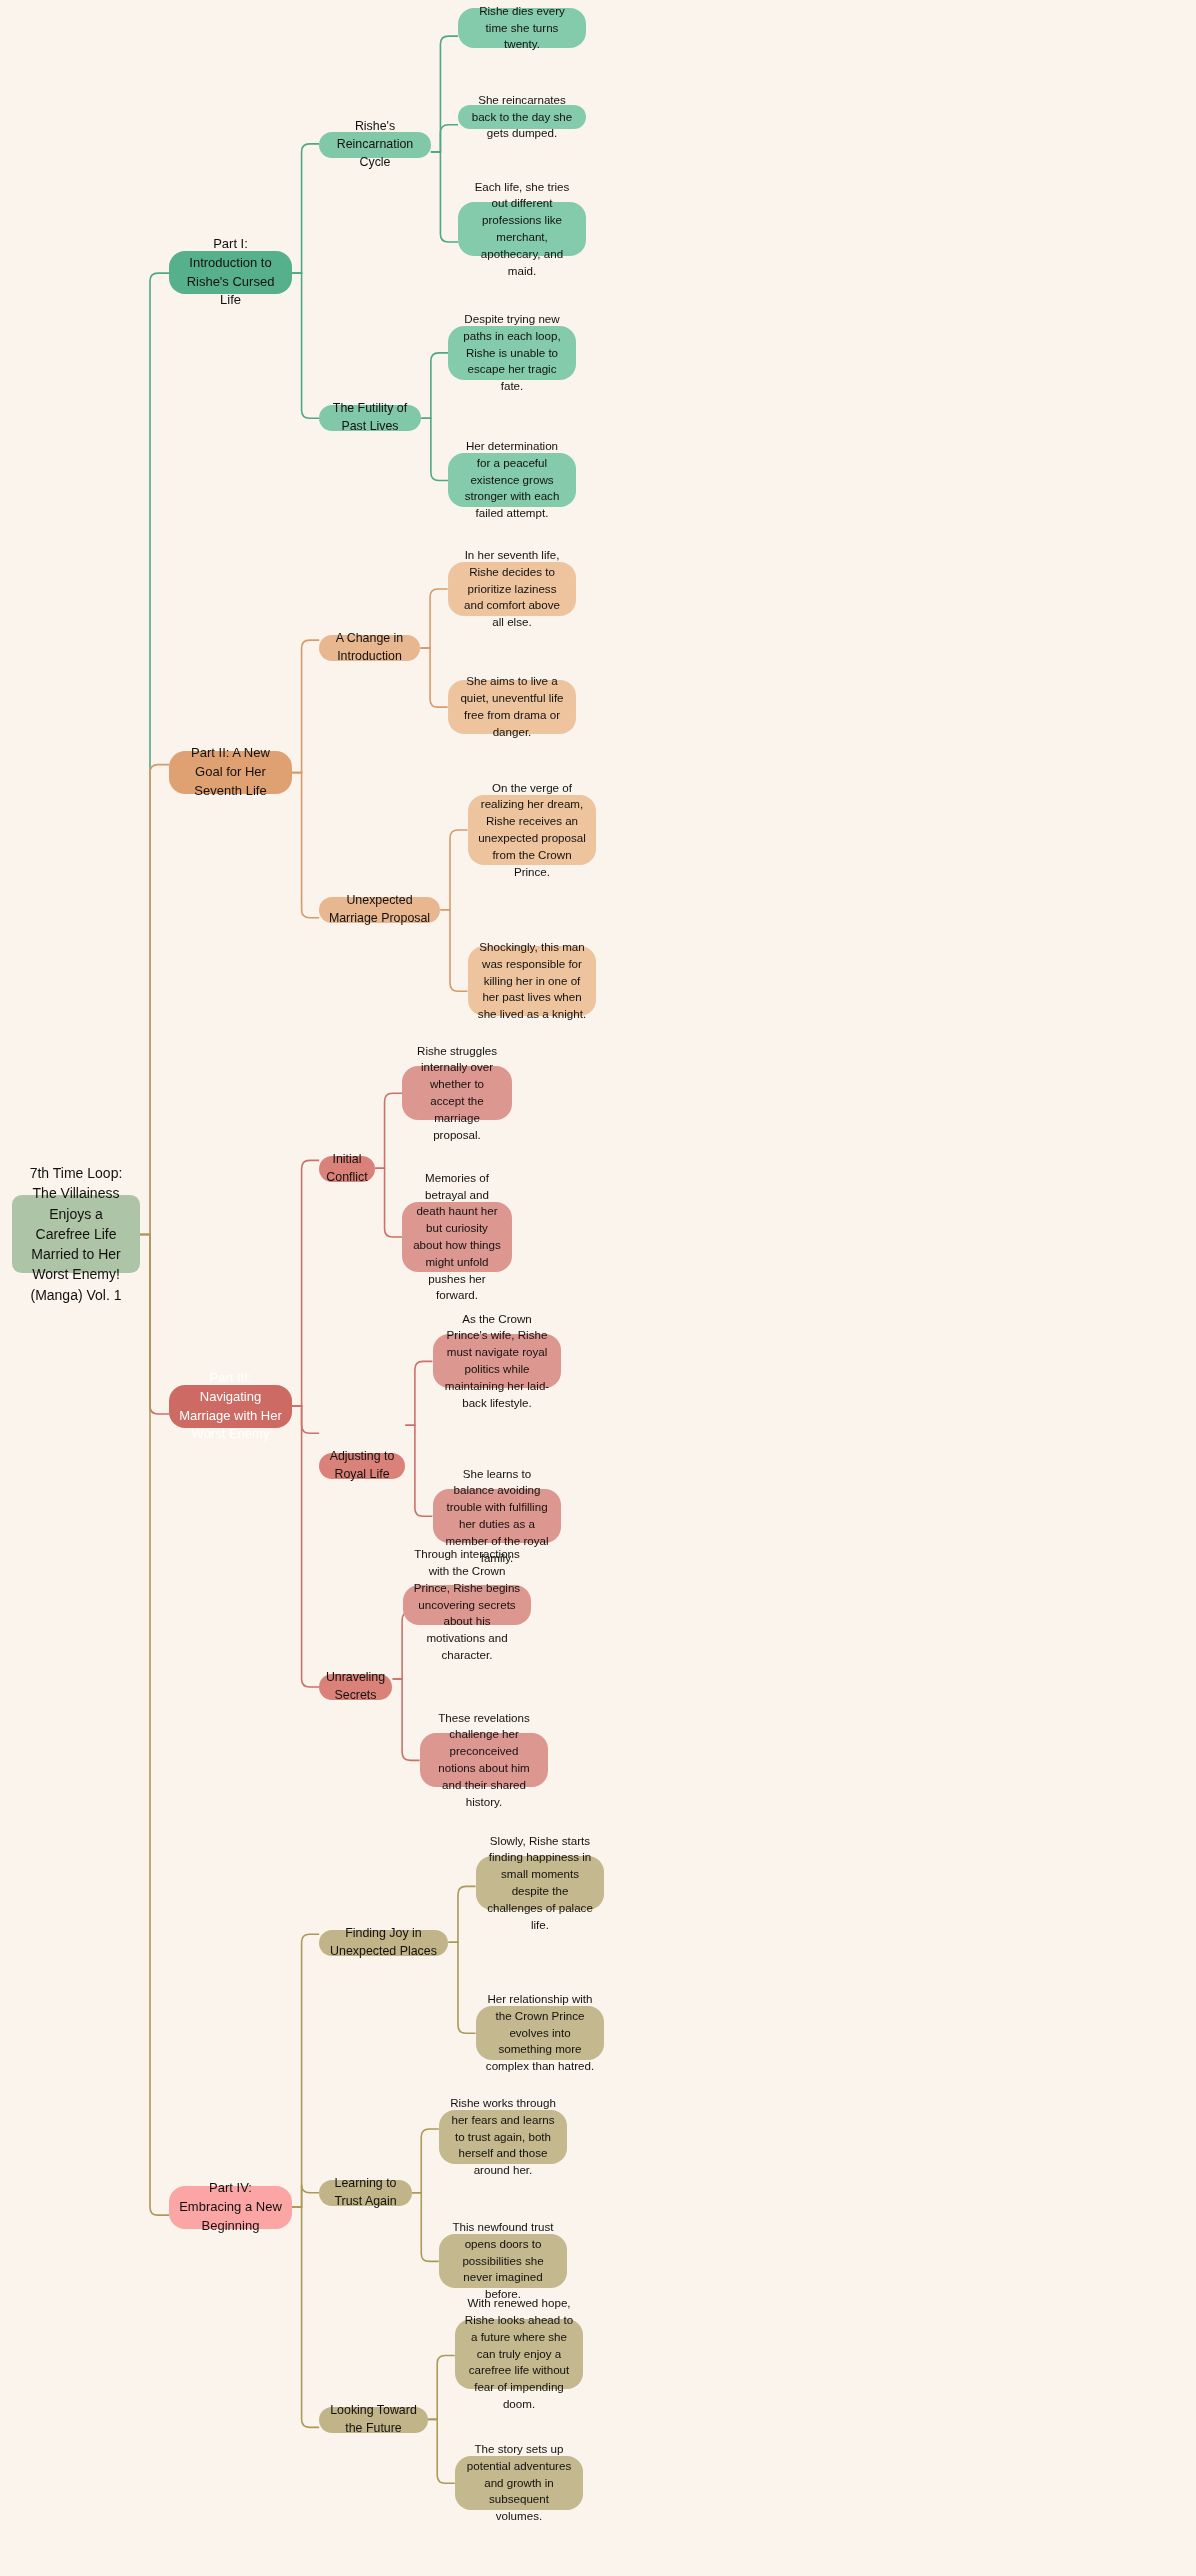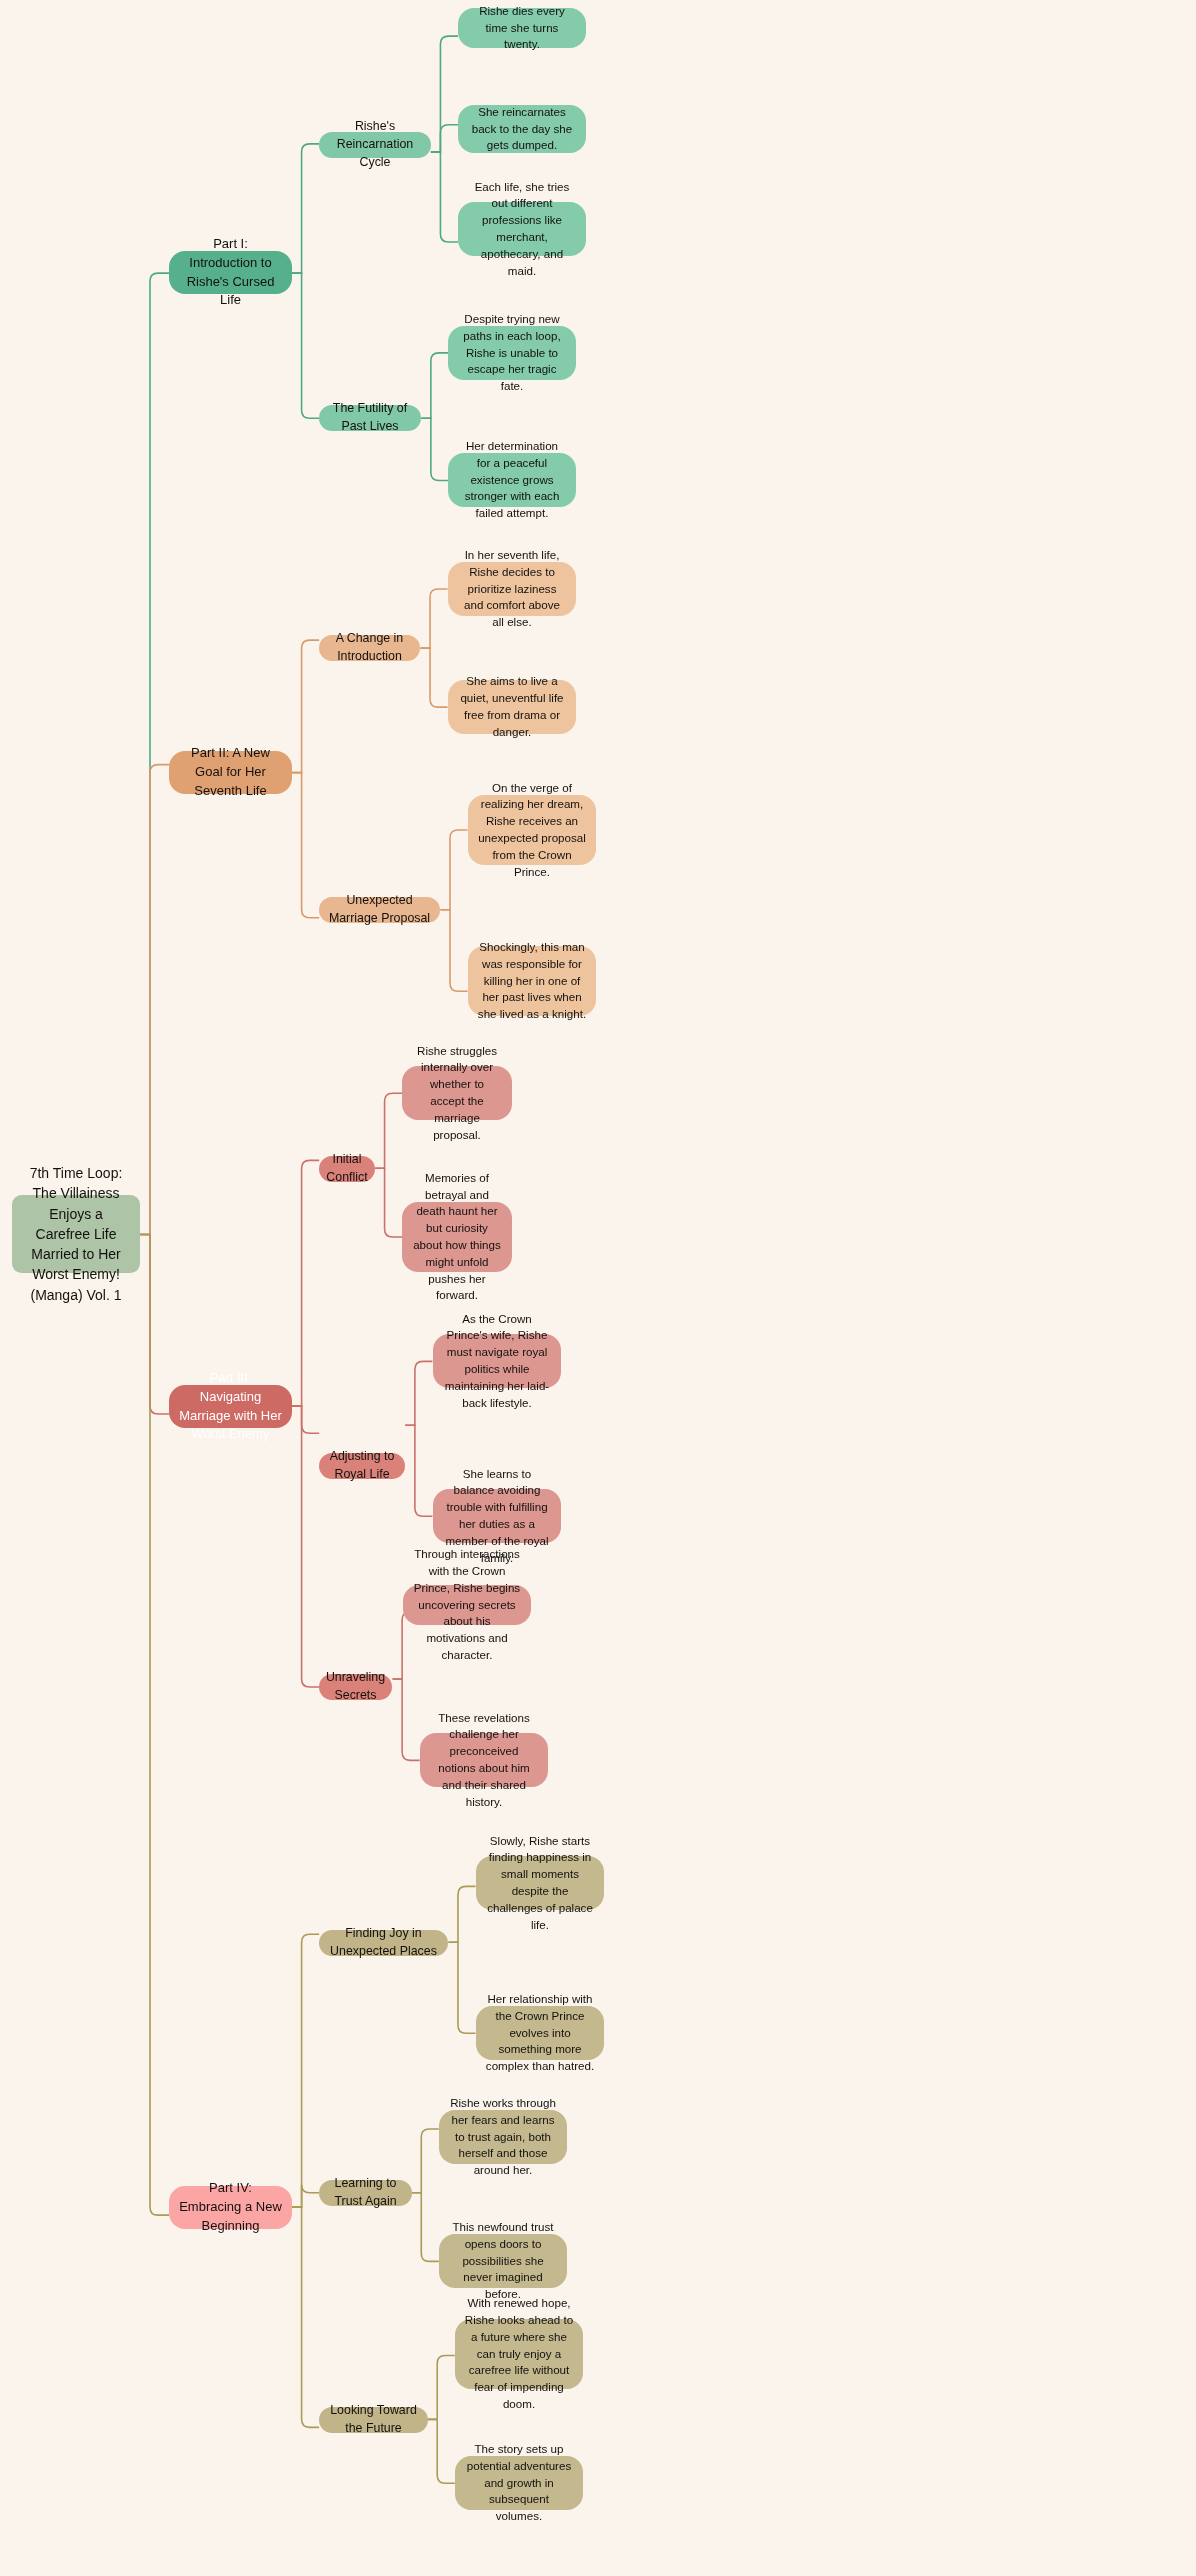--- a/index.html
+++ b/index.html
@@ -117,21 +117,21 @@
     <div class="node branch" style="left:169px;top:251px;width:123px;height:43px;">
       <span>Part I: Introduction to Rishe's Cursed Life</span>
     </div>
 
     <div class="node sub" style="left:319px;top:132px;width:112px;height:25.5px;">
       <span>Rishe's Reincarnation Cycle</span>
     </div>
     <div class="node leaf" style="left:458px;top:8px;width:128px;height:40px;">
       <span>Rishe dies every time she turns twenty.</span>
     </div>
-    <div class="node leaf" style="left:458px;top:105px;width:128px;height:48px;">
+    <div class="node leaf" style="left:458px;top:105px;width:128px;height:24px;">
       <span>She reincarnates back to the day she gets dumped.</span>
     </div>
     <div class="node leaf" style="left:458px;top:202px;width:128px;height:54px;">
       <span>Each life, she tries out different professions like merchant, apothecary, and maid.</span>
     </div>
 
     <div class="node sub" style="left:319px;top:405px;width:102px;height:25.5px;">
       <span>The Futility of Past Lives</span>
     </div>
     <div class="node leaf" style="left:448px;top:326px;width:128px;height:54px;">

